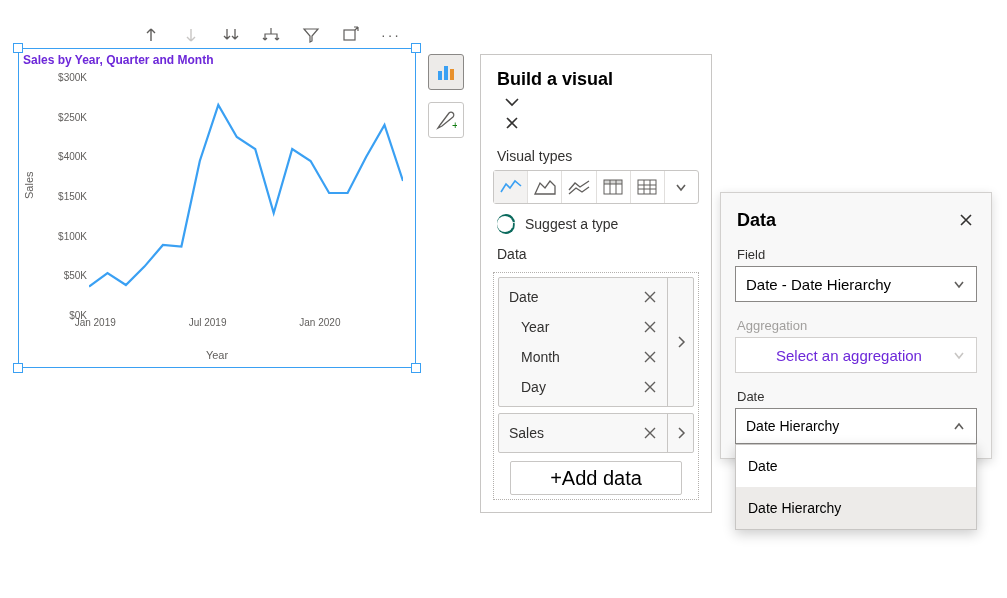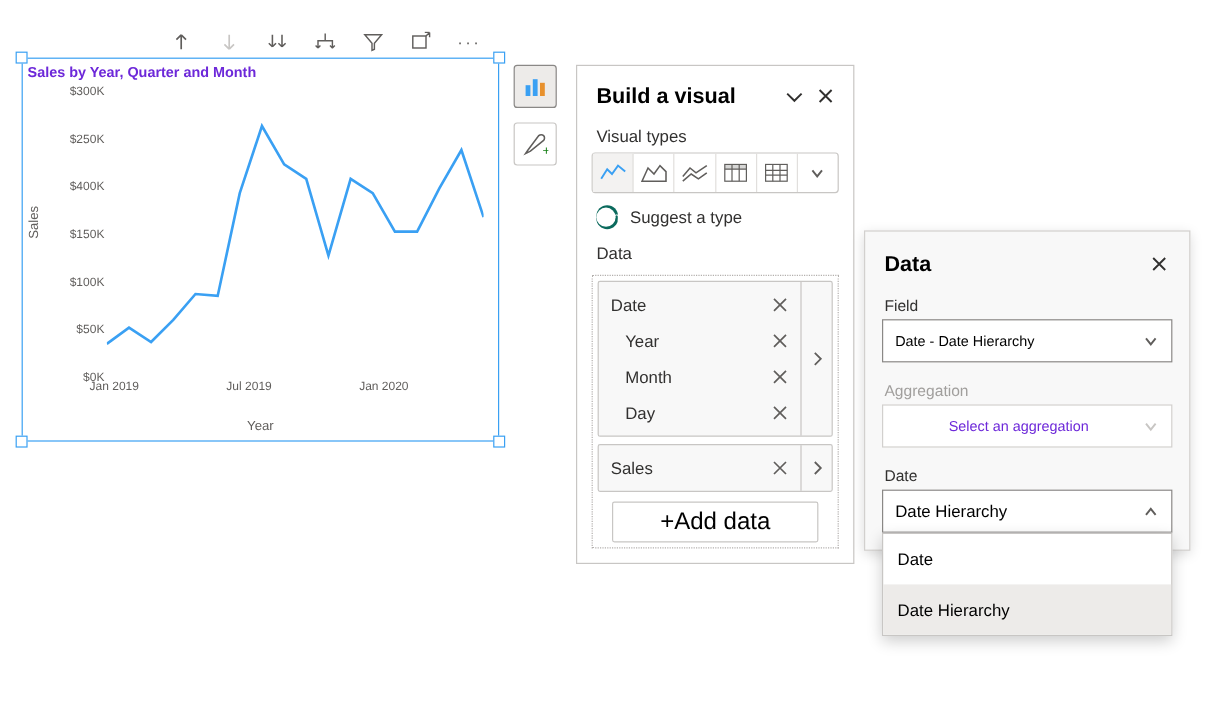--- a/index.html
+++ b/index.html
@@ -27,21 +27,21 @@
   .x-tick { position: absolute; font-size: 10px; color: #605e5c; transform: translateX(-50%); }
   svg.line-svg { position: absolute; left: 70px; top: 28px; }
 
   
   .side-icons { position: absolute; left: 428px; top: 54px; display: flex; flex-direction: column; gap: 12px; }
   .side-btn { width: 36px; height: 36px; border: 1px solid #c8c6c4; border-radius: 3px; display: flex; align-items: center; justify-content: center; background: #fff; cursor: pointer; }
   .side-btn.active { background: #edebe9; border-color: #8a8886; }
 
   
   .build-panel { position: absolute; left: 480px; top: 54px; width: 232px; border: 1px solid #c8c6c4; background: #fff; padding-bottom: 12px; }
-  .build-header { display: flex; align-items: flex-end; padding: 14px 12px 10px 16px; }
+  .build-header { display: flex; align-items: flex-start; padding: 14px 12px 10px 16px; flex-direction: column; }
   .build-header .title { font-size: 18px; font-weight: 600; flex: 1; }
   .build-header .hicon { width: 22px; height: 22px; display: flex; align-items: center; justify-content: center; cursor: pointer; color: #323130; margin-left: 4px; }
   .section-label { font-size: 14px; color: #323130; padding: 4px 16px 6px 16px; }
   .vt-row { margin: 0 12px; border: 1px solid #c8c6c4; border-radius: 3px; display: flex; height: 34px; align-items: stretch; }
   .vt-cell { flex: 1; display: flex; align-items: center; justify-content: center; border-right: 1px solid #e1dfdd; cursor: pointer; }
   .vt-cell:last-child { border-right: none; }
   .vt-cell.selected { background: #f3f2f1; }
   .suggest-row { display: flex; align-items: center; gap: 10px; padding: 10px 16px 8px 16px; }
   .toggle { width: 18px; height: 20px; border-radius: 10px; background: #0b6a5d; position: relative; color: #fff; font-size: 10px; display: flex; align-items: center; padding-left: 6px; cursor: pointer; }
   .toggle::after { content: ""; position: absolute; right: 2px; top: 2px; width: 16px; height: 16px; background: #fff; border-radius: 50%; }
@@ -59,21 +59,21 @@
 
   .add-data { margin: 8px 12px 0 12px; border: 1px solid #c8c6c4; height: 34px; display: flex; align-items: center; justify-content: center; font-size: 20px; border-radius: 2px; cursor: pointer; }
 
   
   .data-panel { position: absolute; left: 720px; top: 192px; width: 272px; background: #f8f8f8; border: 1px solid #d2d0ce; box-shadow: 0 3px 10px rgba(0,0,0,0.15); }
   .data-panel .dp-header { display: flex; align-items: center; padding: 16px 14px 10px 16px; }
   .data-panel .dp-header .dp-title { font-size: 18px; font-weight: 600; flex: 1; }
   .data-panel .dp-header .dp-close { width: 22px; height: 22px; display: flex; align-items: center; justify-content: center; cursor: pointer; }
   .dp-label { font-size: 13px; color: #323130; padding: 6px 16px 4px 16px; }
   .dp-label.disabled { color: #a19f9d; }
-  .dp-select { margin: 0 14px; height: 36px; border: 1px solid #8a8886; background: #fff; display: flex; align-items: center; padding: 0 10px; font-size: 12px; cursor: pointer; }
+  .dp-select { margin: 0 14px; height: 36px; border: 1px solid #8a8886; background: #fff; display: flex; align-items: center; padding: 0 10px; font-size: 15px; cursor: pointer; }
   .dp-select .sel-text { flex: 1; }
   .dp-select.disabled { border-color: #d2d0ce; color: #6d28d9; cursor: default; text-align: center; }
   .dp-select .chev-d { color: #605e5c; }
   .dp-select.disabled .chev-d { color: #c8c6c4; }
   .dp-spacer { height: 10px; }
 
   .date-select-wrap { position: relative; margin: 0 14px; }
   .date-select-open { height: 36px; border: 1px solid #8a8886; background: #fff; display: flex; align-items: center; padding: 0 10px; font-size: 14px; cursor: pointer; }
   .date-select-open .sel-text { flex: 1; }
   .menu { position: absolute; left: 0; right: 0; top: 36px; background: #fff; border: 1px solid #c8c6c4; box-shadow: 0 4px 12px rgba(0,0,0,0.2); }

